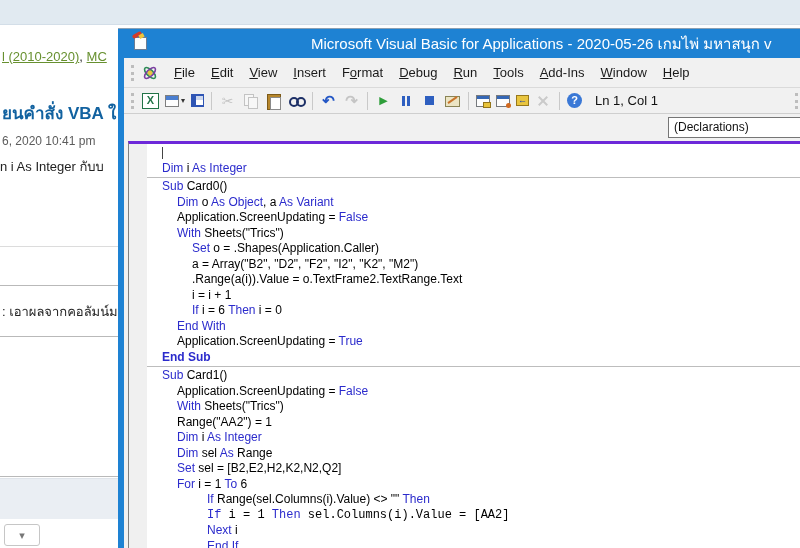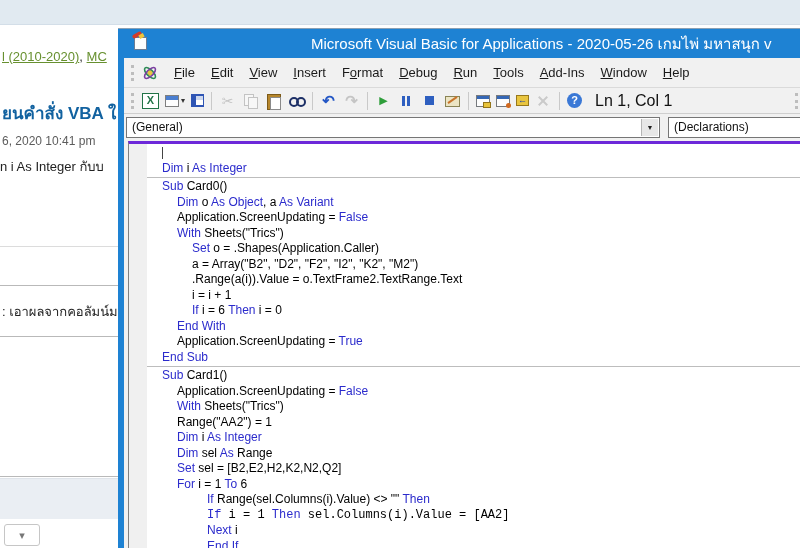--- a/index.html
+++ b/index.html
@@ -38,21 +38,21 @@
   .vba-logo{width:18px;height:18px;margin:0 7px 0 2px;flex:none;}
   .menu-item{font-size:13px;color:#1a1a1a;padding:0 8px;height:24px;line-height:24px;cursor:default;white-space:nowrap;}
   .menu-item u{text-decoration:underline;}
 
   .toolbar{position:absolute;left:6px;right:0;top:59px;height:26px;background:#f1f1f1;border-bottom:1px solid #cfcfcf;display:flex;align-items:center;padding-left:5px;}
   .tsep{width:1px;height:18px;background:#c9c9c9;margin:0 4px;flex:none;}
   .tbtn{display:inline-flex;align-items:center;justify-content:center;padding:1px 2px;margin:0 1px;cursor:pointer;flex:none;}
   .tbtn.disabled{filter:grayscale(1) opacity(.45);cursor:default;}
   .tbi{position:relative;width:17px;height:16px;display:inline-flex;align-items:center;justify-content:center;font-size:12px;line-height:1;flex:none;}
   .tb-caret{font-size:8px;color:#333;margin-left:2px;}
-  .tb-status{font-size:16px;color:#111;margin-left:10px;white-space:nowrap;}
+  .tb-status{font-size:13px;color:#111;margin-left:10px;white-space:nowrap;}
   .tb-endgrip{margin-left:auto;margin-right:2px;}
 
   
   .tbi-view-microsoft-excel{background:#fff;border:1px solid #217346;}
   .tbi-view-microsoft-excel::before{content:"X";color:#217346;font-weight:bold;font-size:11px;}
   .tbi-insert-userform{width:14px;height:12px;background:linear-gradient(#4a7ed0 0 4px,#fdfdfd 4px);border:1px solid #7e7e7e;}
   .tbi-save{width:13px;height:13px;background:#2f55b4;}
   .tbi-save::before{content:"";position:absolute;left:5px;top:2px;width:7px;height:4px;background:#cdd8ee;}
   .tbi-save::after{content:"";position:absolute;left:5px;bottom:2px;width:7px;height:5px;background:#fff;}
   .tbi-cut::before{content:"✂";color:#8f8f8f;font-size:14px;}
@@ -220,24 +220,20 @@
           <span class="tsep"></span>
           <span class="tbtn">
             <span class="tbi tbi-help"></span>
           </span>
         </span>
       <span class="tb-status">Ln 1, Col 1</span>
       <span class="grip tb-endgrip"></span>
     </div>
 
     <div class="combo-row">
-      <div class="combo combo-left">
-        <span>(General)</span>
-        <span class="combo-arrow">▼</span>
-      </div>
       <div class="combo combo-right">
         <span>(Declarations)</span>
       </div>
     </div>
 
     <div class="code-pane">
       <div class="margin-bar"></div>
       <div class="code-content" id="code-lines">
           <div class="code-line" style="padding-left: 0px;"><span class="caret"></span></div>
           <div class="code-line" style="padding-left: 0px;"><span class="kw">Dim</span><span class="tx"> i </span><span class="kw">As</span><span class="tx"> </span><span class="kw">Integer</span></div>
@@ -246,21 +242,21 @@
           <div class="code-line" style="padding-left: 15px;"><span class="kw">Dim</span><span class="tx"> o </span><span class="kw">As</span><span class="tx"> </span><span class="kw">Object</span><span class="tx">, a </span><span class="kw">As</span><span class="tx"> </span><span class="kw">Variant</span></div>
           <div class="code-line" style="padding-left: 15px;"><span class="tx">Application.ScreenUpdating = </span><span class="kw">False</span></div>
           <div class="code-line" style="padding-left: 15px;"><span class="kw">With</span><span class="tx"> Sheets("Trics")</span></div>
           <div class="code-line" style="padding-left: 30px;"><span class="kw">Set</span><span class="tx"> o = .Shapes(Application.Caller)</span></div>
           <div class="code-line" style="padding-left: 30px;"><span class="tx">a = Array("B2", "D2", "F2", "I2", "K2", "M2")</span></div>
           <div class="code-line" style="padding-left: 30px;"><span class="tx">.Range(a(i)).Value = o.TextFrame2.TextRange.Text</span></div>
           <div class="code-line" style="padding-left: 30px;"><span class="tx">i = i + 1</span></div>
           <div class="code-line" style="padding-left: 30px;"><span class="kw">If</span><span class="tx"> i = 6 </span><span class="kw">Then</span><span class="tx"> i = 0</span></div>
           <div class="code-line" style="padding-left: 15px;"><span class="kw">End With</span></div>
           <div class="code-line" style="padding-left: 15px;"><span class="tx">Application.ScreenUpdating = </span><span class="kw">True</span></div>
-          <div class="code-line" style="padding-left: 0px;"><span class="kw">End Sub</span></div>
+          <div class="code-line" style="padding-left: 0px; font-weight: bold;"><span class="kw">End Sub</span></div>
           <div class="proc-sep"></div>
           <div class="code-line" style="padding-left: 0px;"><span class="kw">Sub</span><span class="tx"> Card1()</span></div>
           <div class="code-line" style="padding-left: 15px;"><span class="tx">Application.ScreenUpdating = </span><span class="kw">False</span></div>
           <div class="code-line" style="padding-left: 15px;"><span class="kw">With</span><span class="tx"> Sheets("Trics")</span></div>
           <div class="code-line" style="padding-left: 15px;"><span class="tx">Range("AA2") = 1</span></div>
           <div class="code-line" style="padding-left: 15px;"><span class="kw">Dim</span><span class="tx"> i </span><span class="kw">As</span><span class="tx"> </span><span class="kw">Integer</span></div>
           <div class="code-line" style="padding-left: 15px;"><span class="kw">Dim</span><span class="tx"> sel </span><span class="kw">As</span><span class="tx"> Range</span></div>
           <div class="code-line" style="padding-left: 15px;"><span class="kw">Set</span><span class="tx"> sel = [B2,E2,H2,K2,N2,Q2]</span></div>
           <div class="code-line" style="padding-left: 15px;"><span class="kw">For</span><span class="tx"> i = 1 </span><span class="kw">To</span><span class="tx"> 6</span></div>
           <div class="code-line" style="padding-left: 45px;"><span class="kw">If</span><span class="tx"> Range(sel.Columns(i).Value) &lt;&gt; "" </span><span class="kw">Then</span></div>

